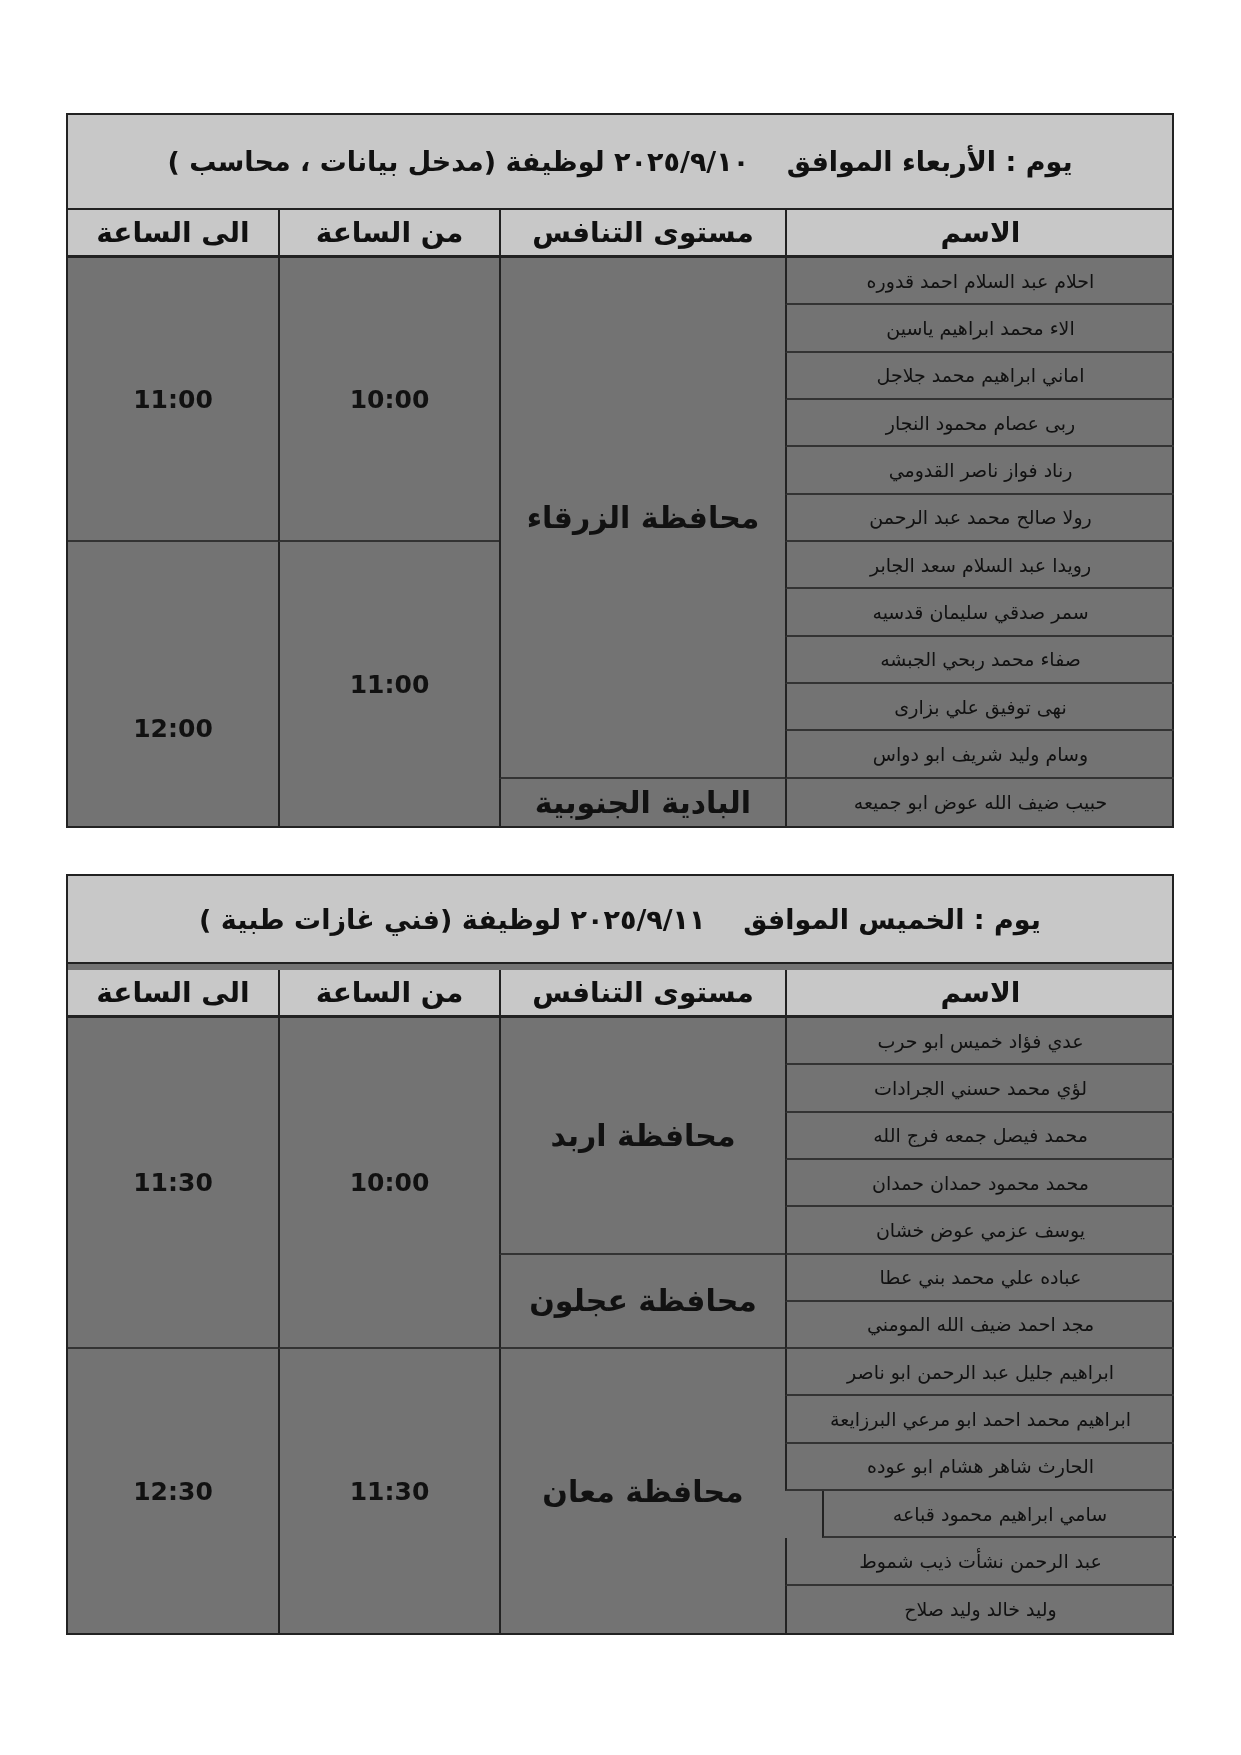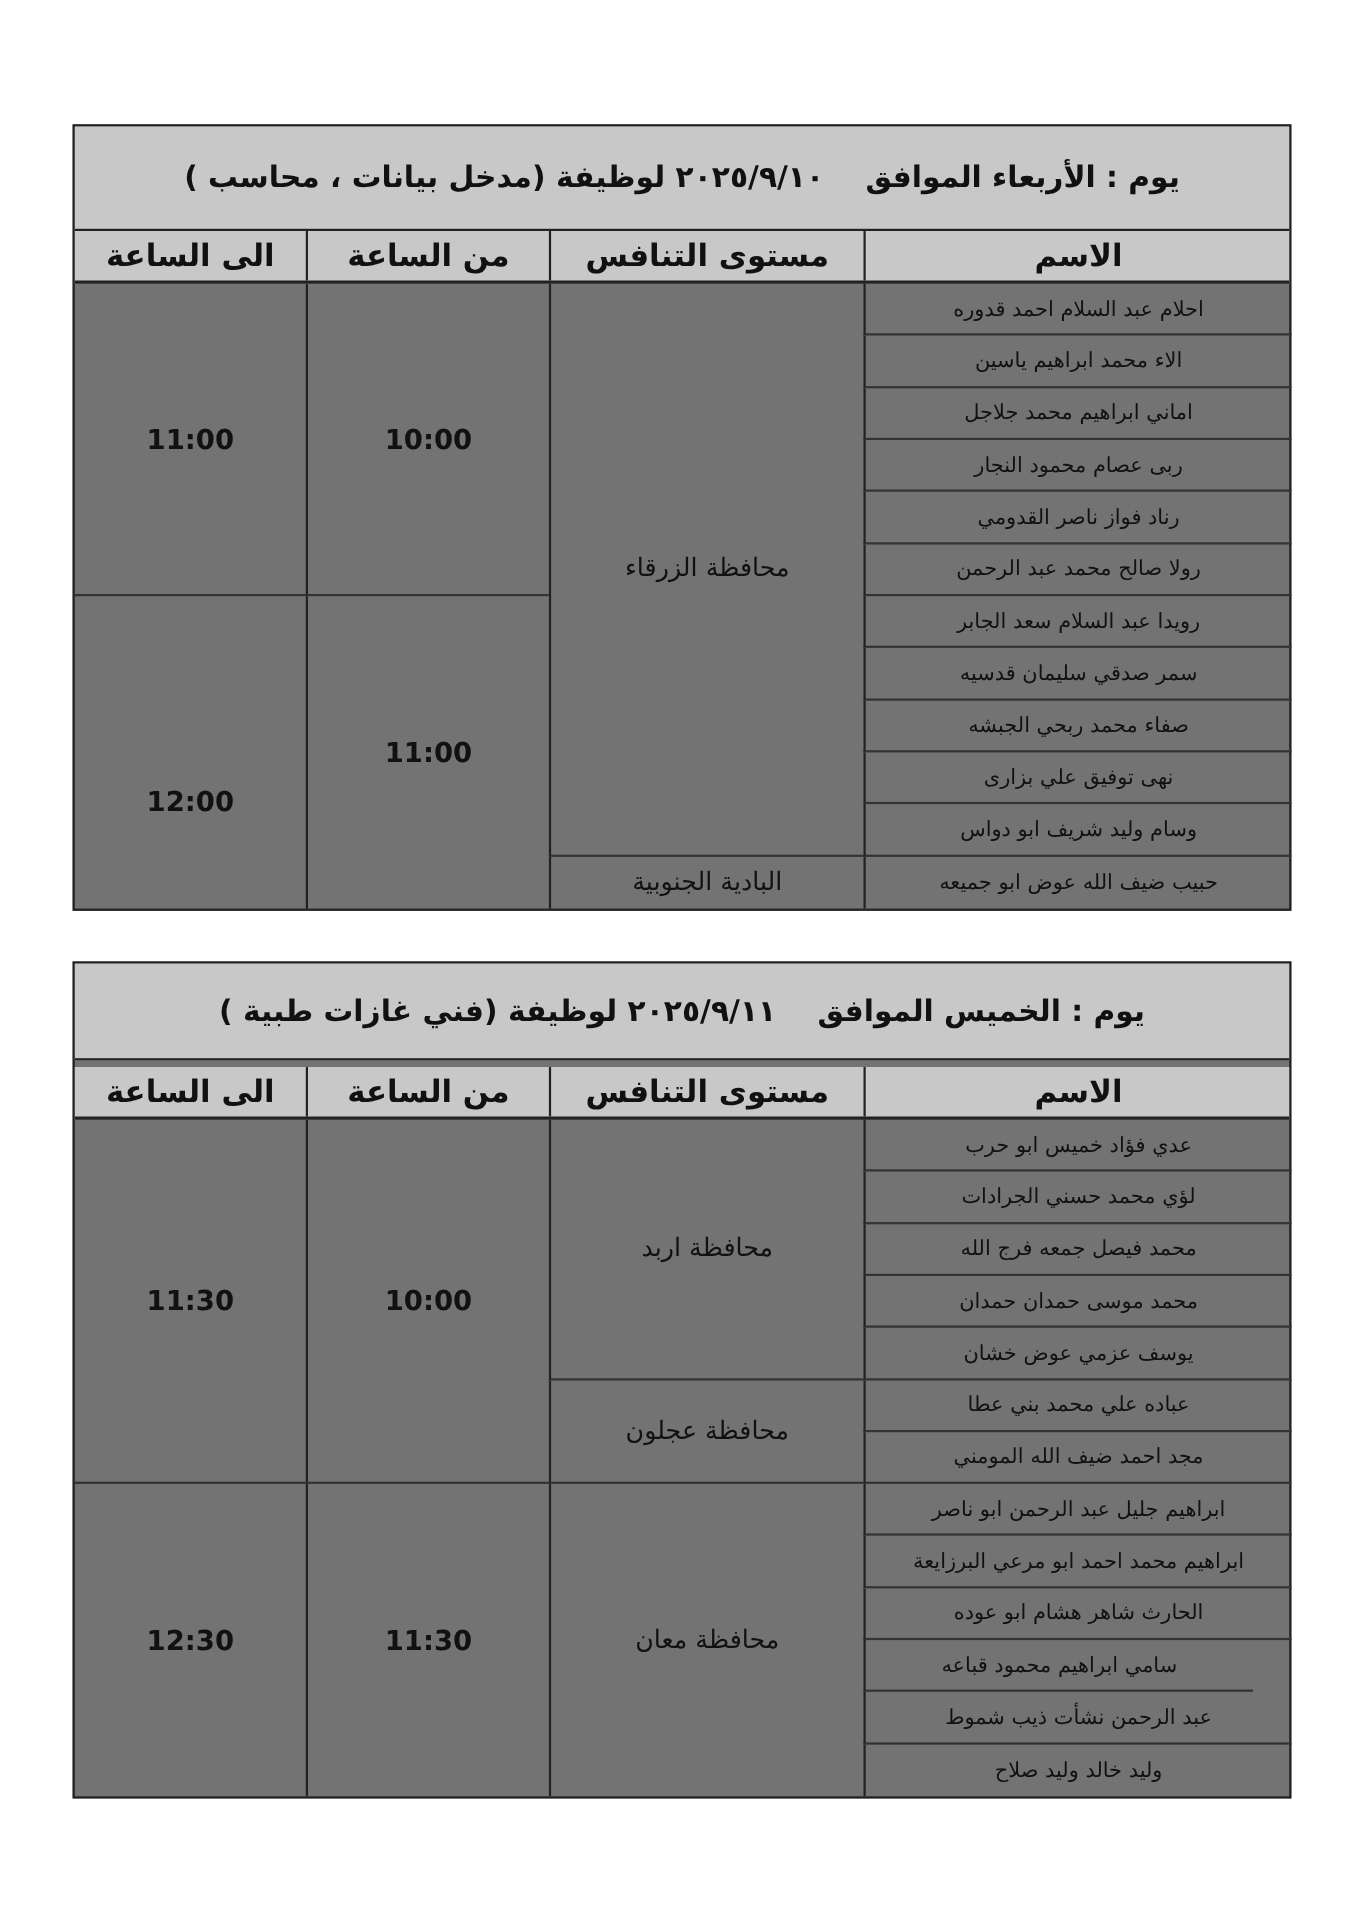--- a/index.html
+++ b/index.html
@@ -8,21 +8,21 @@
   .sched { position: absolute; left: 66px; width: 1108px; border: 2px solid #222; box-sizing: border-box; background: #737373; }
   .title-band { position: absolute; left: 0; right: 0; top: 0; background: #c8c8c8; border-bottom: 2px solid #222;
                 display: flex; align-items: center; justify-content: center; direction: rtl; box-sizing: border-box; }
   .title-text { font-weight: bold; font-size: 27px; white-space: pre; }
   .hdr { position: absolute; left: 0; right: 0; background: #c8c8c8; border-bottom: 3px solid #222; box-sizing: border-box; }
   .hcell { position: absolute; top: 0; bottom: 0; display: flex; align-items: center; justify-content: center;
            font-weight: bold; font-size: 28px; direction: rtl; border-left: 2px solid #222; box-sizing: border-box; text-align: center; }
   .hcell.first { border-left: none; }
   .cell { position: absolute; display: flex; align-items: center; justify-content: center; direction: rtl; box-sizing: border-box; }
   .name-cell { font-size: 19px; border-bottom: 2px solid #333; border-left: 2px solid #222; }
-  .level-cell { font-size: 23px; font-weight: normal; border-left: 2px solid #222; border-bottom: 2px solid #333; }
+  .level-cell { font-size: 30px; font-weight: bold; border-left: 2px solid #222; border-bottom: 2px solid #333; }
   .time-cell { font-size: 25px; font-weight: bold; border-left: 2px solid #222; border-bottom: 2px solid #333; font-family: "DejaVu Sans", sans-serif; }
   .no-bottom { border-bottom: none !important; }
   .no-left { border-left: none !important; }
 </style>
 </head>
 <body>
 
 <div class="sched" id="sched-0" style="top:113px;height:715px;">
   <div class="title-band" style="height:95px;">
     <span class="title-text">يوم : الأربعاء الموافق    ٢٠٢٥/٩/١٠ لوظيفة (مدخل بيانات ، محاسب )</span>
@@ -62,28 +62,28 @@
   <div class="hdr" style="top:94px;height:48px;">
     <div class="hcell" style="left:717px;width:389px;">الاسم</div>
     <div class="hcell" style="left:431px;width:286px;">مستوى التنافس</div>
     <div class="hcell" style="left:210px;width:221px;">من الساعة</div>
     <div class="hcell first" style="left:0px;width:210px;">الى الساعة</div>
   </div>
   <div class="body" style="position:absolute;left:0;right:0;top:142px;bottom:0;text-align:center;">
       <div class="cell name-cell" style="left: 717px; width: 389px; top: 0px; height: 47.3077px;">عدي فؤاد خميس ابو حرب</div>
       <div class="cell name-cell" style="left: 717px; width: 389px; top: 47.3077px; height: 47.3077px;">لؤي محمد حسني الجرادات</div>
       <div class="cell name-cell" style="left: 717px; width: 389px; top: 94.6154px; height: 47.3077px;">محمد فيصل جمعه فرج الله</div>
-      <div class="cell name-cell" style="left: 717px; width: 389px; top: 141.923px; height: 47.3077px;">محمد موسى حمدان حمدان</div>
+      <div class="cell name-cell" style="left: 717px; width: 389px; top: 141.923px; height: 47.3077px;">محمد محمود حمدان حمدان</div>
       <div class="cell name-cell" style="left: 717px; width: 389px; top: 189.231px; height: 47.3077px;">يوسف عزمي عوض خشان</div>
       <div class="cell name-cell" style="left: 717px; width: 389px; top: 236.538px; height: 47.3077px;">عباده علي محمد بني عطا</div>
       <div class="cell name-cell" style="left: 717px; width: 389px; top: 283.846px; height: 47.3077px;">مجد احمد ضيف الله المومني</div>
       <div class="cell name-cell" style="left: 717px; width: 389px; top: 331.154px; height: 47.3077px;">ابراهيم جليل عبد الرحمن ابو ناصر</div>
       <div class="cell name-cell" style="left: 717px; width: 389px; top: 378.462px; height: 47.3077px;">ابراهيم محمد احمد ابو مرعي البرزايعة</div>
       <div class="cell name-cell" style="left: 717px; width: 389px; top: 425.769px; height: 47.3077px;">الحارث شاهر هشام ابو عوده</div>
-      <div class="cell name-cell" style="left: 717px; width: 354px; top: 473.077px; height: 47.3077px;">سامي ابراهيم محمود قباعه</div>
+      <div class="cell name-cell" style="left: 754px; width: 354px; top: 473.077px; height: 47.3077px;">سامي ابراهيم محمود قباعه</div>
       <div class="cell name-cell" style="left: 717px; width: 389px; top: 520.385px; height: 47.3077px;">عبد الرحمن نشأت ذيب شموط</div>
       <div class="cell name-cell no-bottom" style="left: 717px; width: 389px; top: 567.692px; height: 47.3077px;">وليد خالد وليد صلاح</div>
       <div class="cell level-cell" style="left: 431px; width: 286px; top: 0px; height: 236.538px;">محافظة اربد</div>
       <div class="cell level-cell" style="left: 431px; width: 286px; top: 236.538px; height: 94.6154px;">محافظة عجلون</div>
       <div class="cell level-cell no-bottom" style="left: 431px; width: 286px; top: 331.154px; height: 283.846px;">محافظة معان</div>
       <div class="cell time-cell" style="left: 210px; width: 221px; top: 0px; height: 331.154px;">10:00</div>
       <div class="cell time-cell no-left" style="left: 0px; width: 210px; top: 0px; height: 331.154px;">11:30</div>
       <div class="cell time-cell no-bottom" style="left: 210px; width: 221px; top: 331.154px; height: 283.846px;">11:30</div>
       <div class="cell time-cell no-bottom no-left" style="left: 0px; width: 210px; top: 331.154px; height: 283.846px;">12:30</div>
     </div>

